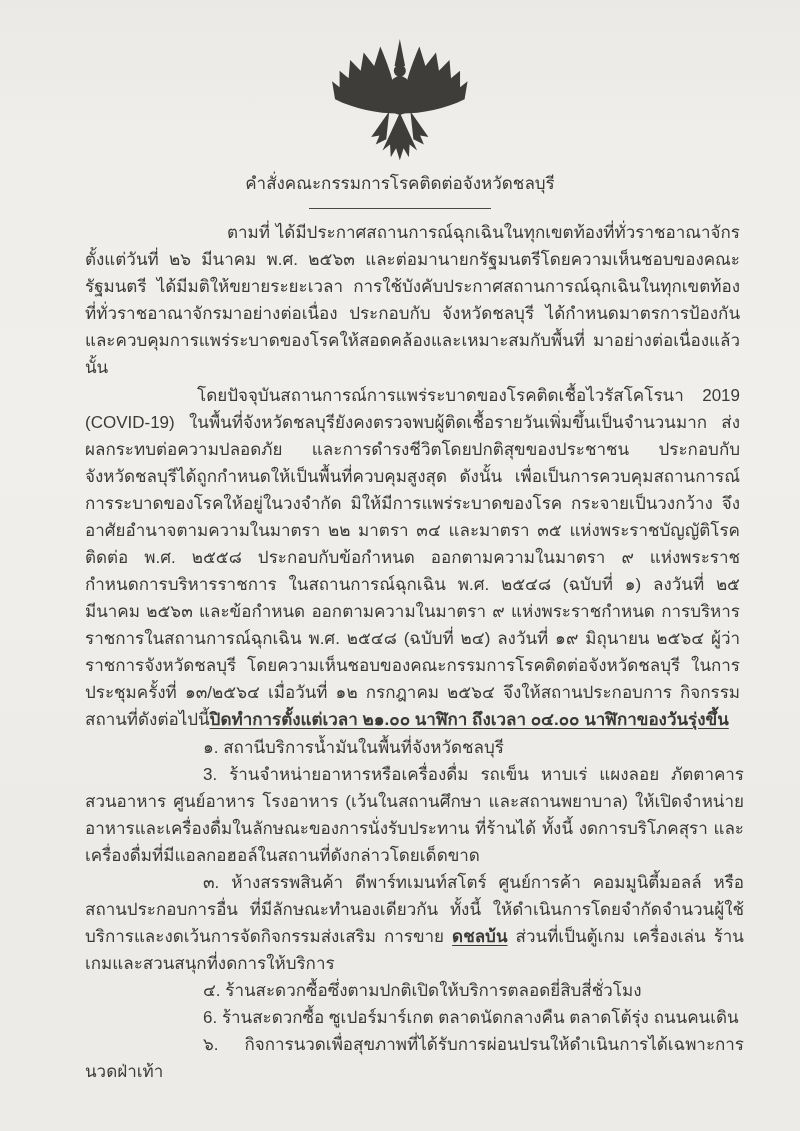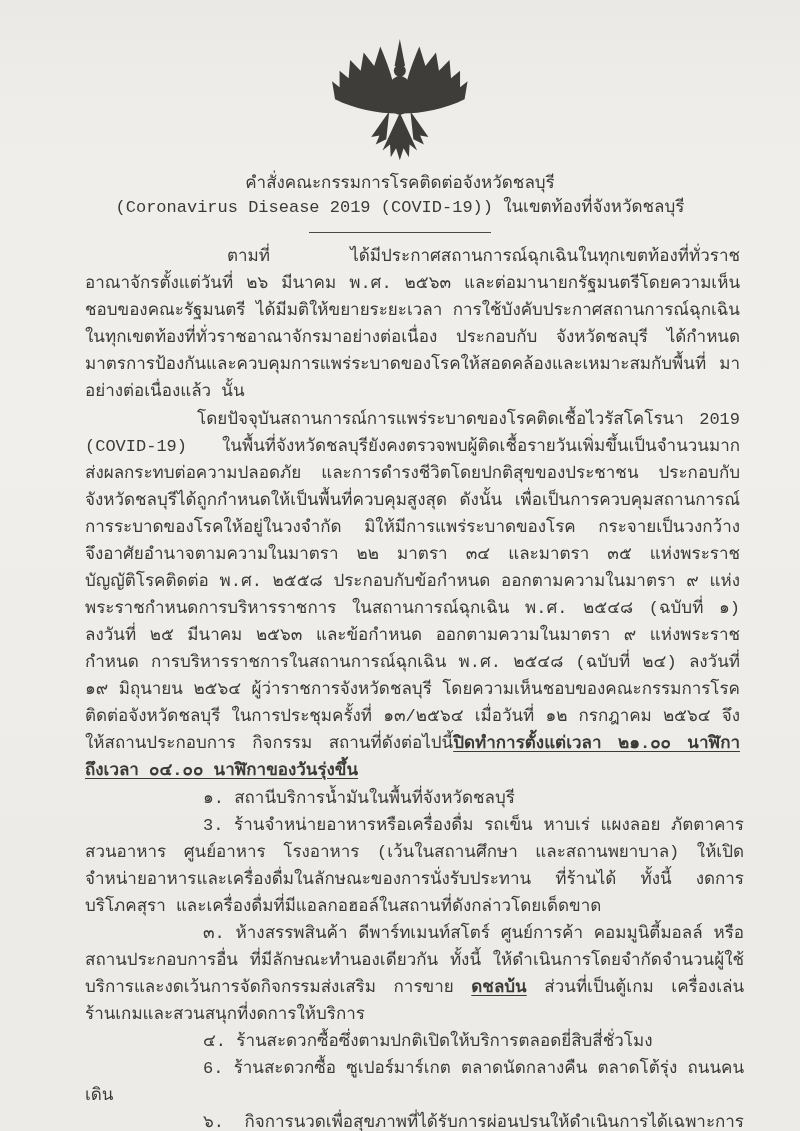--- a/index.html
+++ b/index.html
@@ -11,21 +11,21 @@
     height: 1131px;
     background: #ecebe7;
     overflow: hidden;
   }
   .page {
     position: relative;
     width: 800px;
     height: 835px;
     background: linear-gradient(180deg, #eae9e5 0%, #efeeea 18%, #f0efeb 55%, #ecebe7 100%);
     color: #3b3a37;
-    font-family: Liberation Mono, monospace;
+    font-family: Liberation Sans, sans-serif;
     font-size: 17px;
     line-height: 27px;
     box-sizing: border-box;
     padding-top: 36px;
   }
   .emblem-wrap {
     width: 100%;
     text-align: center;
     height: 132px;
   }
@@ -96,21 +96,20 @@
 
         <path d="M96,100 L72,134 L83,132 L78,144 L92,137 Z"></path>
 
         <path d="M124,100 L148,134 L137,132 L142,144 L128,137 Z"></path>
       </g>
     </svg>
   </div>
 
   <div class="title-block">
     <div>คำสั่งคณะกรรมการโรคติดต่อจังหวัดชลบุรี</div>
-    <div>(Coronavirus Disease 2019 (COVID-19)) ในเขตท้องที่จังหวัดชลบุรี</div>
     <hr class="divider">
   </div>
 
   <div class="content">
     <p class="para">ตามที่ ได้มีประกาศสถานการณ์ฉุกเฉินในทุกเขตท้องที่ทั่วราชอาณาจักรตั้งแต่วันที่ ๒๖ มีนาคม พ.ศ. ๒๕๖๓ และต่อมานายกรัฐมนตรีโดยความเห็นชอบของคณะรัฐมนตรี ได้มีมติให้ขยายระยะเวลา การใช้บังคับประกาศสถานการณ์ฉุกเฉินในทุกเขตท้องที่ทั่วราชอาณาจักรมาอย่างต่อเนื่อง ประกอบกับ จังหวัดชลบุรี ได้กำหนดมาตรการป้องกันและควบคุมการแพร่ระบาดของโรคให้สอดคล้องและเหมาะสมกับพื้นที่ มาอย่างต่อเนื่องแล้ว นั้น</p>
     <p class="para para-2"><span>โดยปัจจุบันสถานการณ์การแพร่ระบาดของโรคติดเชื้อไวรัสโคโรนา 2019 (COVID-19) ในพื้นที่จังหวัดชลบุรียังคงตรวจพบผู้ติดเชื้อรายวันเพิ่มขึ้นเป็นจำนวนมาก ส่งผลกระทบต่อความปลอดภัย และการดำรงชีวิตโดยปกติสุขของประชาชน ประกอบกับจังหวัดชลบุรีได้ถูกกำหนดให้เป็นพื้นที่ควบคุมสูงสุด ดังนั้น เพื่อเป็นการควบคุมสถานการณ์การระบาดของโรคให้อยู่ในวงจำกัด มิให้มีการแพร่ระบาดของโรค กระจายเป็นวงกว้าง จึงอาศัยอำนาจตามความในมาตรา ๒๒ มาตรา ๓๔ และมาตรา ๓๕ แห่งพระราชบัญญัติโรคติดต่อ พ.ศ. ๒๕๕๘ ประกอบกับข้อกำหนด ออกตามความในมาตรา ๙ แห่งพระราชกำหนดการบริหารราชการ ในสถานการณ์ฉุกเฉิน พ.ศ. ๒๕๔๘ (ฉบับที่ ๑) ลงวันที่ ๒๕ มีนาคม ๒๕๖๓ และข้อกำหนด ออกตามความในมาตรา ๙ แห่งพระราชกำหนด การบริหารราชการในสถานการณ์ฉุกเฉิน พ.ศ. ๒๕๔๘ (ฉบับที่ ๒๔) ลงวันที่ ๑๙ มิถุนายน ๒๕๖๔ ผู้ว่าราชการจังหวัดชลบุรี โดยความเห็นชอบของคณะกรรมการโรคติดต่อจังหวัดชลบุรี ในการประชุมครั้งที่ ๑๓/๒๕๖๔ เมื่อวันที่ ๑๒ กรกฎาคม ๒๕๖๔ จึงให้สถานประกอบการ กิจกรรม สถานที่ดังต่อไปนี้</span><span class="hl">ปิดทำการตั้งแต่เวลา ๒๑.๐๐ นาฬิกา ถึงเวลา ๐๔.๐๐ นาฬิกาของวันรุ่งขึ้น</span></p>
 
     <p class="item"><span>๑. สถานีบริการน้ำมันในพื้นที่จังหวัดชลบุรี</span></p>
     <p class="item"><span>3. ร้านจำหน่ายอาหารหรือเครื่องดื่ม รถเข็น หาบเร่ แผงลอย ภัตตาคาร สวนอาหาร ศูนย์อาหาร โรงอาหาร (เว้นในสถานศึกษา และสถานพยาบาล) ให้เปิดจำหน่ายอาหารและเครื่องดื่มในลักษณะของการนั่งรับประทาน ที่ร้านได้ ทั้งนี้ งดการบริโภคสุรา และเครื่องดื่มที่มีแอลกอฮอล์ในสถานที่ดังกล่าวโดยเด็ดขาด</span></p>
     <p class="item"><span>๓. ห้างสรรพสินค้า ดีพาร์ทเมนท์สโตร์ ศูนย์การค้า คอมมูนิตี้มอลล์ หรือสถานประกอบการอื่น ที่มีลักษณะทำนองเดียวกัน ทั้งนี้ ให้ดำเนินการโดยจำกัดจำนวนผู้ใช้บริการและงดเว้นการจัดกิจกรรมส่งเสริม การขาย </span><span class="hl">ดชลบ้น</span><span> ส่วนที่เป็นตู้เกม เครื่องเล่น ร้านเกมและสวนสนุกที่งดการให้บริการ</span></p>

